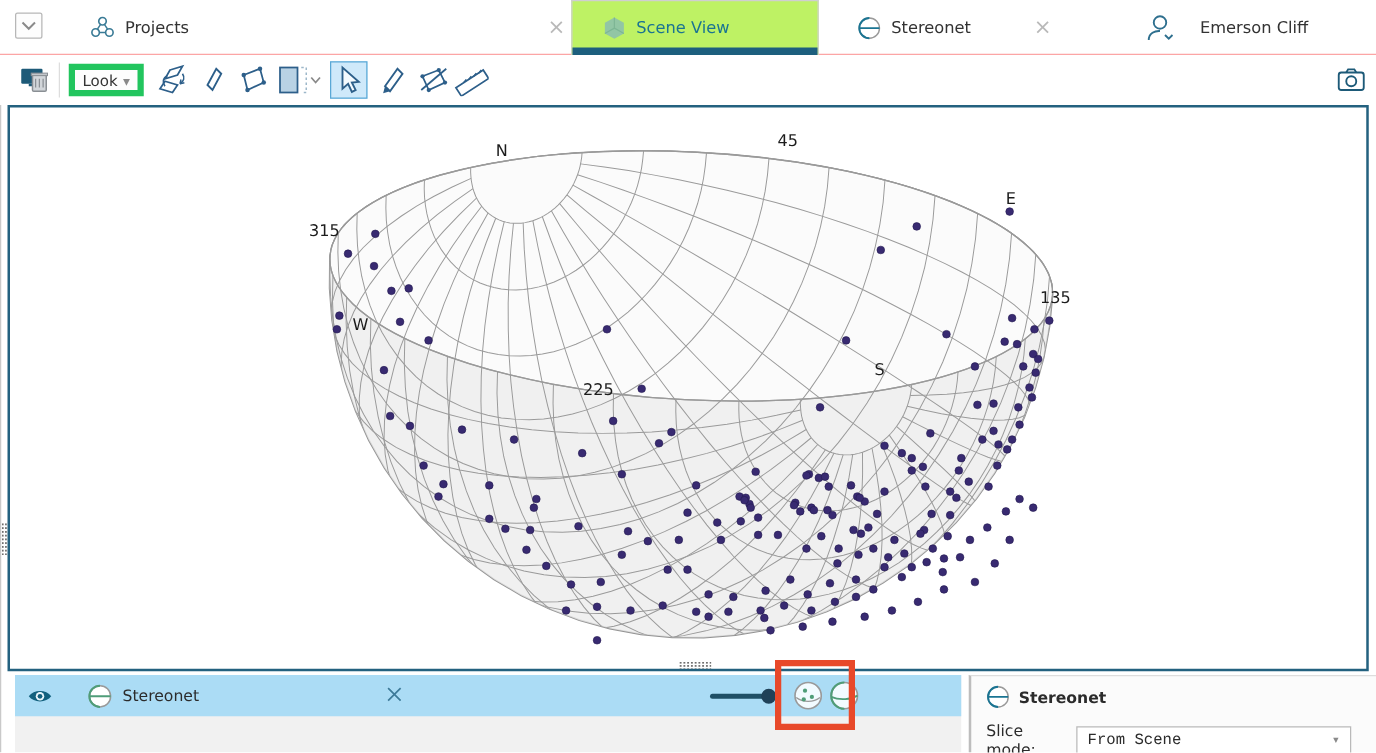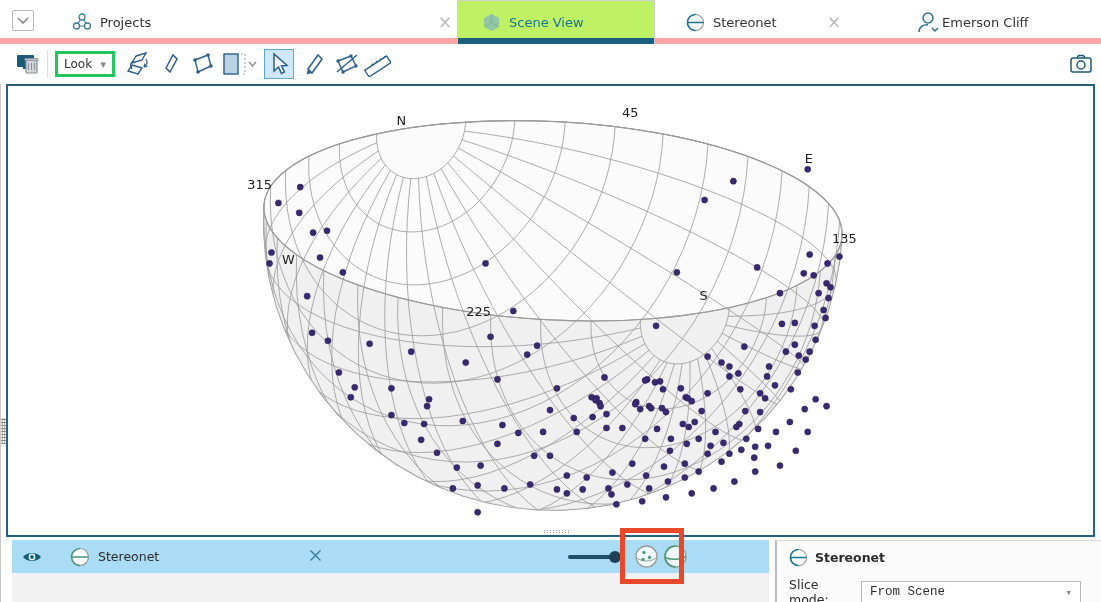--- a/index.html
+++ b/index.html
@@ -1,32 +1,32 @@
 <!DOCTYPE html>
 <html><head>
 <meta charset="utf-8">
 <style>
   * { margin:0; padding:0; box-sizing:border-box; }
   html,body { width:1101px; height:602px; font-family:"DejaVu Sans","Liberation Sans",sans-serif; background:#fff; overflow:hidden; }
   #app { position:relative; width:1101px; height:602px; background:#fff; }
 
   
-  .tabbar { position:absolute; left:0; top:0; width:1101px; height:44px; background:#fff; border-bottom:6px solid #fca5a5; }
+  .tabbar { position:absolute; left:0; top:0; width:1101px; height:44px; background:#fff; border-bottom:1px solid #fca5a5; }
   .collapse-btn { position:absolute; left:12px; top:10px; width:22px; height:21px; border:1px solid #b7b7b7; border-radius:2px; background:#fdfdfd; display:flex; align-items:center; justify-content:center; cursor:pointer; }
   .tab { position:absolute; top:0; height:44px; display:flex; align-items:center; gap:8px; font-size:13px; color:#333; cursor:pointer; }
   .tab-close { font-size:17px; color:#b9b9b9; cursor:pointer; position:absolute; top:12px; }
   .tab-active { background:#bef264; border:1px solid #cfcfcf; border-bottom:none; }
   .tab-active .tab-label { color:#1a7492; }
   .tab-underline { position:absolute; left:0; bottom:0; width:100%; height:6px; background:#1d5f7e; }
-  .user-chip { position:absolute; top:0; height:44px; display:flex; align-items:center; gap:0; font-size:13px; color:#333; cursor:pointer; }
+  .user-chip { position:absolute; top:0; height:44px; display:flex; align-items:center; gap:18px; font-size:13px; color:#333; cursor:pointer; }
 
   
   .toolbar { position:absolute; left:0; top:44px; width:1101px; height:40px; background:#fff; }
   .tb-sep { position:absolute; top:6px; width:1px; height:28px; background:#ddd; }
-  .look-box { position:absolute; left:55px; top:7px; width:60px; height:26px; border:3px solid #22c55e; background:#fdfdfd; display:flex; align-items:center; justify-content:space-between; padding:0 6px; font-size:12px; color:#333; cursor:pointer; }
+  .look-box { position:absolute; left:55px; top:7px; width:60px; height:26px; border:5px solid #22c55e; background:#fdfdfd; display:flex; align-items:flex-end; justify-content:space-between; padding:0 6px; font-size:12px; color:#333; cursor:pointer; }
   .tb-btn { position:absolute; top:5px; width:30px; height:30px; display:flex; align-items:center; justify-content:center; cursor:pointer; border:1px solid transparent; }
   .tb-btn.active { background:#cfe9fa; border:1px solid #5aa8d6; }
 
   
   .scene { position:absolute; left:6px; top:84px; width:1089px; height:453px; border:2px solid #23617f; background:#fff; }
   .left-hairline { position:absolute; left:0; top:84px; width:1px; height:518px; background:#c9c9c9; }
   .v-handle { position:absolute; left:1px; top:418px; width:5px; height:26px;
     background-image:radial-gradient(#6e6e6e 0.8px, transparent 0.9px); background-size:2.5px 3px; cursor:ew-resize; }
   .h-handle { position:absolute; left:543px; top:529px; width:26px; height:6px;
     background-image:radial-gradient(#6e6e6e 0.8px, transparent 0.9px); background-size:3px 2.5px; cursor:ns-resize; }

